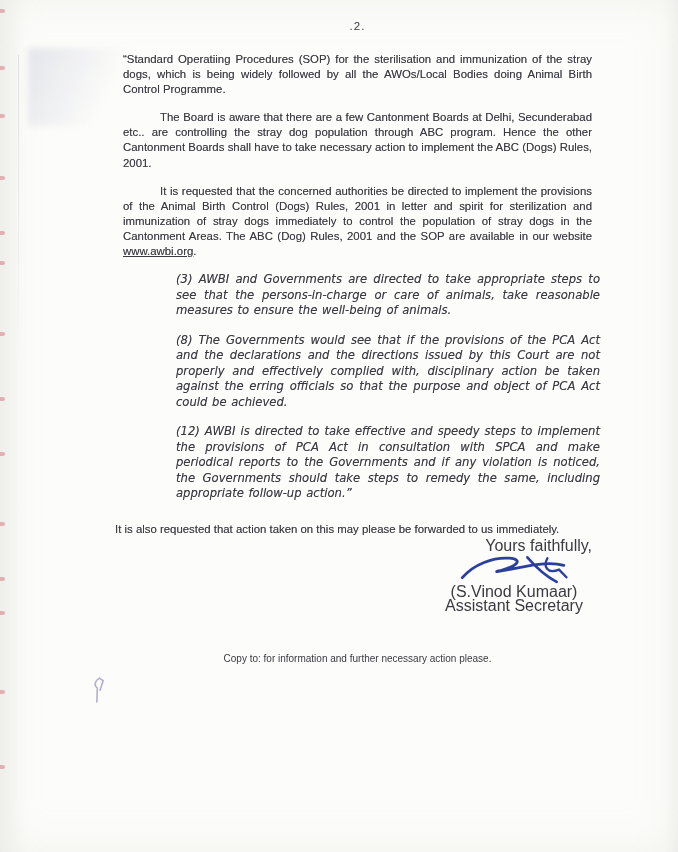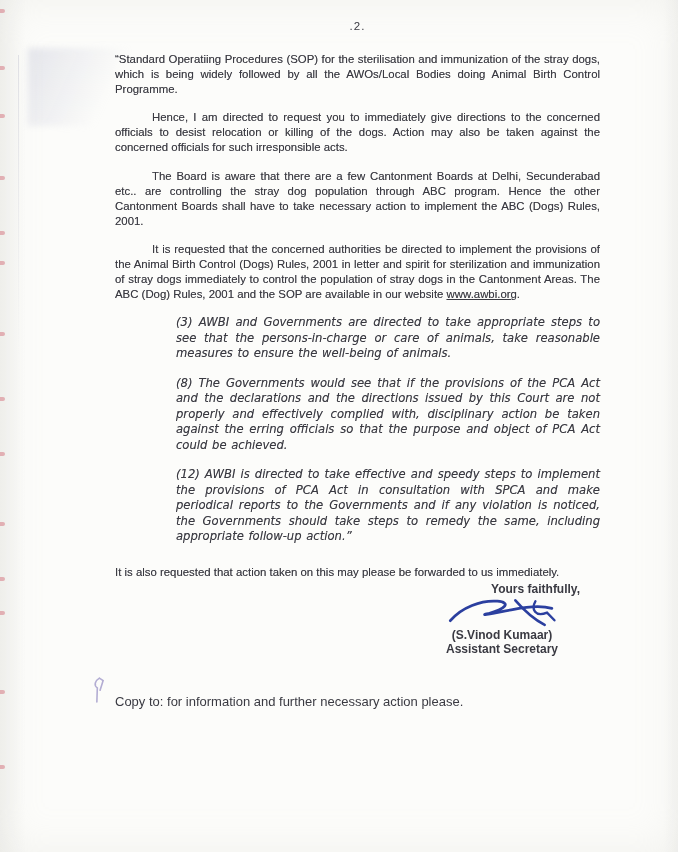--- a/index.html
+++ b/index.html
@@ -31,21 +31,21 @@
     position:absolute;left:0;width:5px;height:4px;
     background:#d4707b;opacity:.5;border-radius:0 2px 2px 0;
   }
   .content{
     position:absolute;top:20px;left:115px;width:485px;
   }
   .pageno{
     text-align:center;font-size:11.5px;margin:0 0 20px 0;
     letter-spacing:1px;
   }
-  p{margin:0;}
+  p{margin:8px;}
   .para{
     font-size:11.4px;line-height:15.1px;text-align:justify;
     margin-bottom:13px;
     text-shadow:0 0 .5px rgba(58,58,66,.55);
   }
   .indent{text-indent:37px;}
   .deep-indent{text-indent:77px;}
   .weblink{
     color:#3a3a42;text-decoration:underline;cursor:pointer;
   }
@@ -55,26 +55,26 @@
     font-size:11.6px;line-height:15.5px;text-align:justify;
     margin:0 0 14px 61px;
     text-shadow:0 0 .5px rgba(58,58,66,.5);
     word-spacing:1px;
   }
   .closing{
     font-size:11.4px;line-height:15px;margin:17px 0 0 0;
     text-shadow:0 0 .5px rgba(58,58,66,.55);
   }
   .signoff{
-    width:160px;margin:2px 18px 0 auto;text-align:center;
-    font-size:12px;line-height:14px;font-weight:bold;
+    width:160px;margin:2px 6px 0 auto;text-align:center;
+    font-size:16px;line-height:14px;
   }
   .signoff .val{text-align:right;padding-right:2px;}
   .sig-ink{display:block;margin:-2px auto -4px auto;transform:rotate(-3deg);}
-  .copy-block{margin-top:38px;font-size:13px;line-height:15px;}
+  .copy-block{margin-top:38px;font-size:10px;line-height:15px;text-align:center;}
   .ink-mark{position:absolute;left:90px;top:676px;opacity:.75;transform:rotate(6deg);}
 </style>
 </head>
 <body>
 
 <div class="page">
 
   <div class="scan-shade"></div>
   <div class="crease"></div>
   <div class="edge-mark" style="top:9px"></div>
@@ -95,21 +95,20 @@
   <svg class="ink-mark" width="16" height="30" viewBox="0 0 16 30">
     <path d="M8 2 C4 5 3 10 7 12 L8 26 M8 2 L12 4 L10 14" fill="none" stroke="#9b93c6" stroke-width="1.6" stroke-linecap="round"></path>
   </svg>
 
   <div class="content">
 
     <p class="pageno">.2.</p>
 
     <p class="para">“Standard Operatiing Procedures (SOP) for the sterilisation and immunization of the stray dogs, which is being widely followed by all the AWOs/Local Bodies doing Animal Birth Control Programme.</p>
 
-    <p class="para indent">Hence, I am directed to request you to immediately give directions to the concerned officials to desist relocation or killing of the dogs. Action may also be taken against the concerned officials for such irresponsible acts.</p>
 
     <p class="para indent">The Board is aware that there are a few Cantonment Boards at Delhi, Secunderabad etc.. are controlling the stray dog population through ABC program. Hence the other Cantonment Boards shall have to take necessary action to implement the ABC (Dogs) Rules, 2001.</p>
 
     <p class="para indent">
       <span>It is requested that the concerned authorities be directed to implement the provisions of the Animal Birth Control (Dogs) Rules, 2001 in letter and spirit for sterilization and immunization of stray dogs immediately to control the population of stray dogs in the Cantonment Areas. The ABC (Dog) Rules, 2001 and the SOP are available in our website </span><span class="weblink">www.awbi.org</span><span>.</span>
     </p>
 
 
     <p class="quote">(3) AWBI and Governments are directed to take appropriate steps to see that the persons-in-charge or care of animals, take reasonable measures to ensure the well-being of animals.</p>
     <p class="quote">(8) The Governments would see that if the provisions of the PCA Act and the declarations and the directions issued by this Court are not properly and effectively complied with, disciplinary action be taken against the erring officials so that the purpose and object of PCA Act could be achieved.</p>

